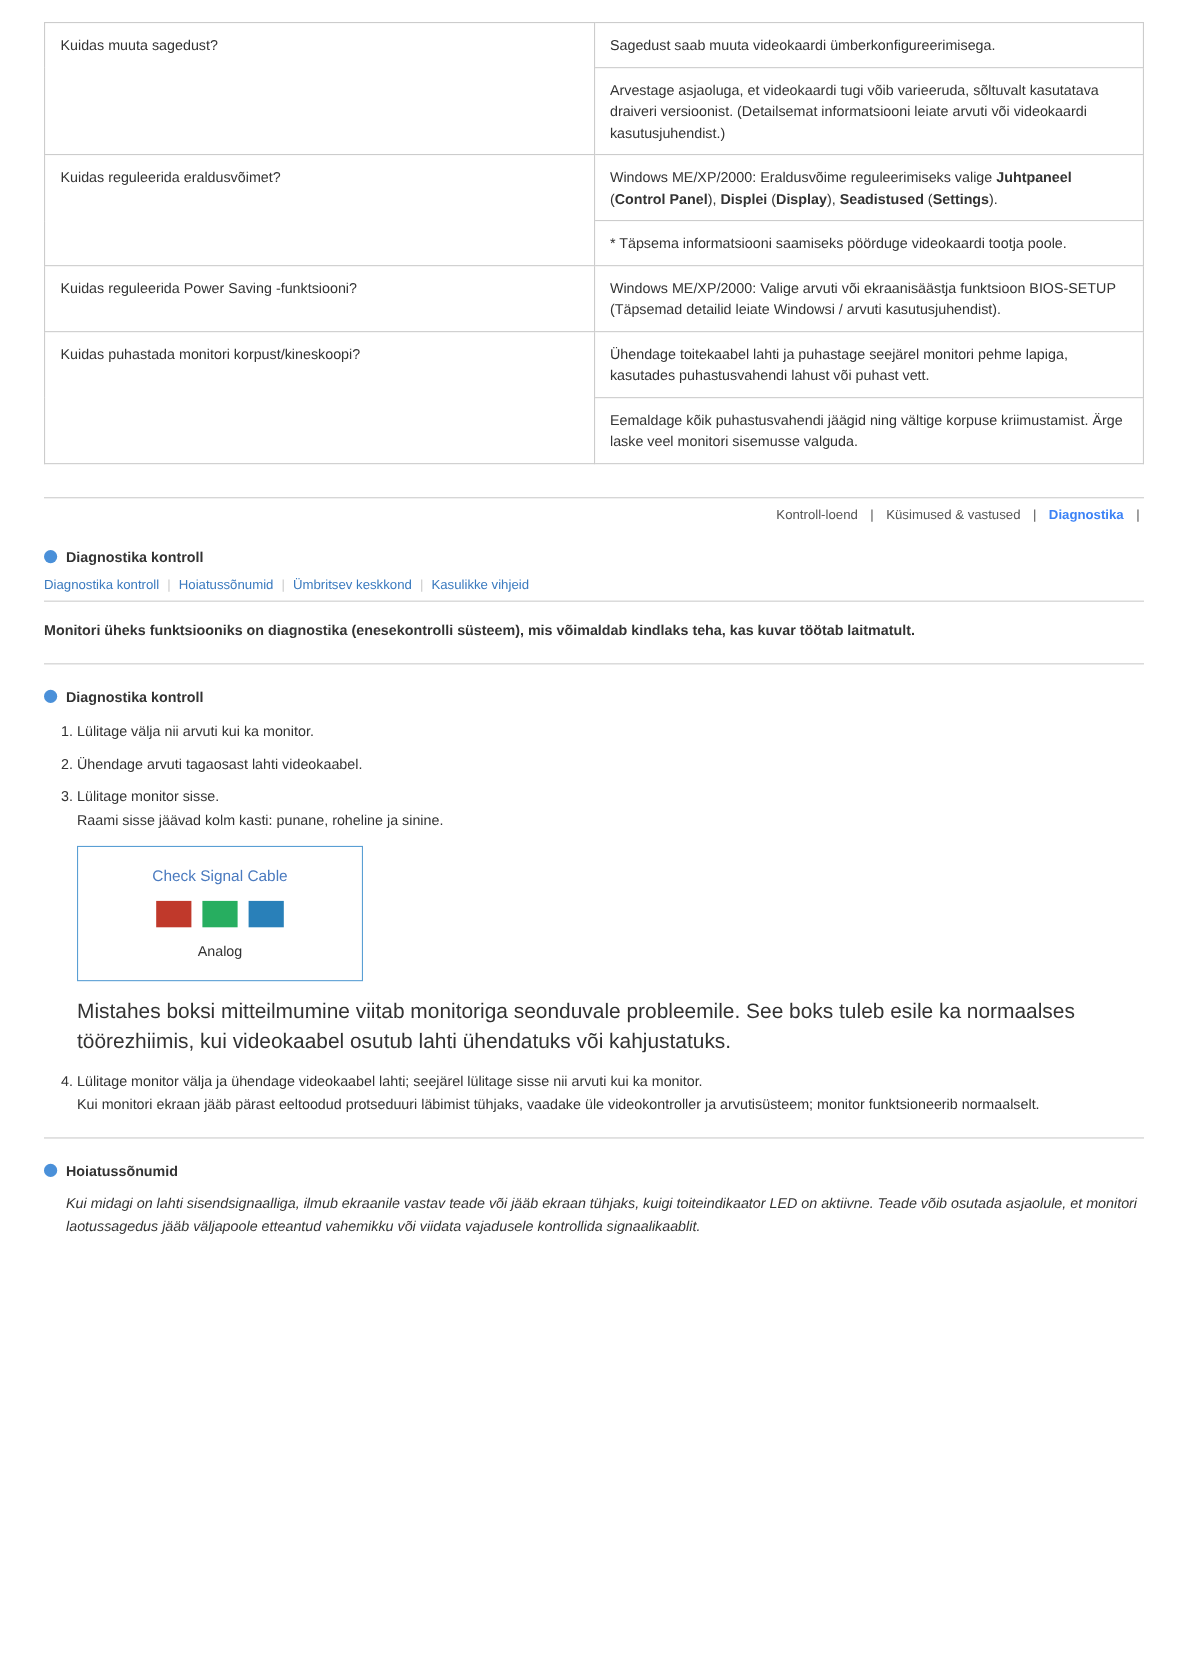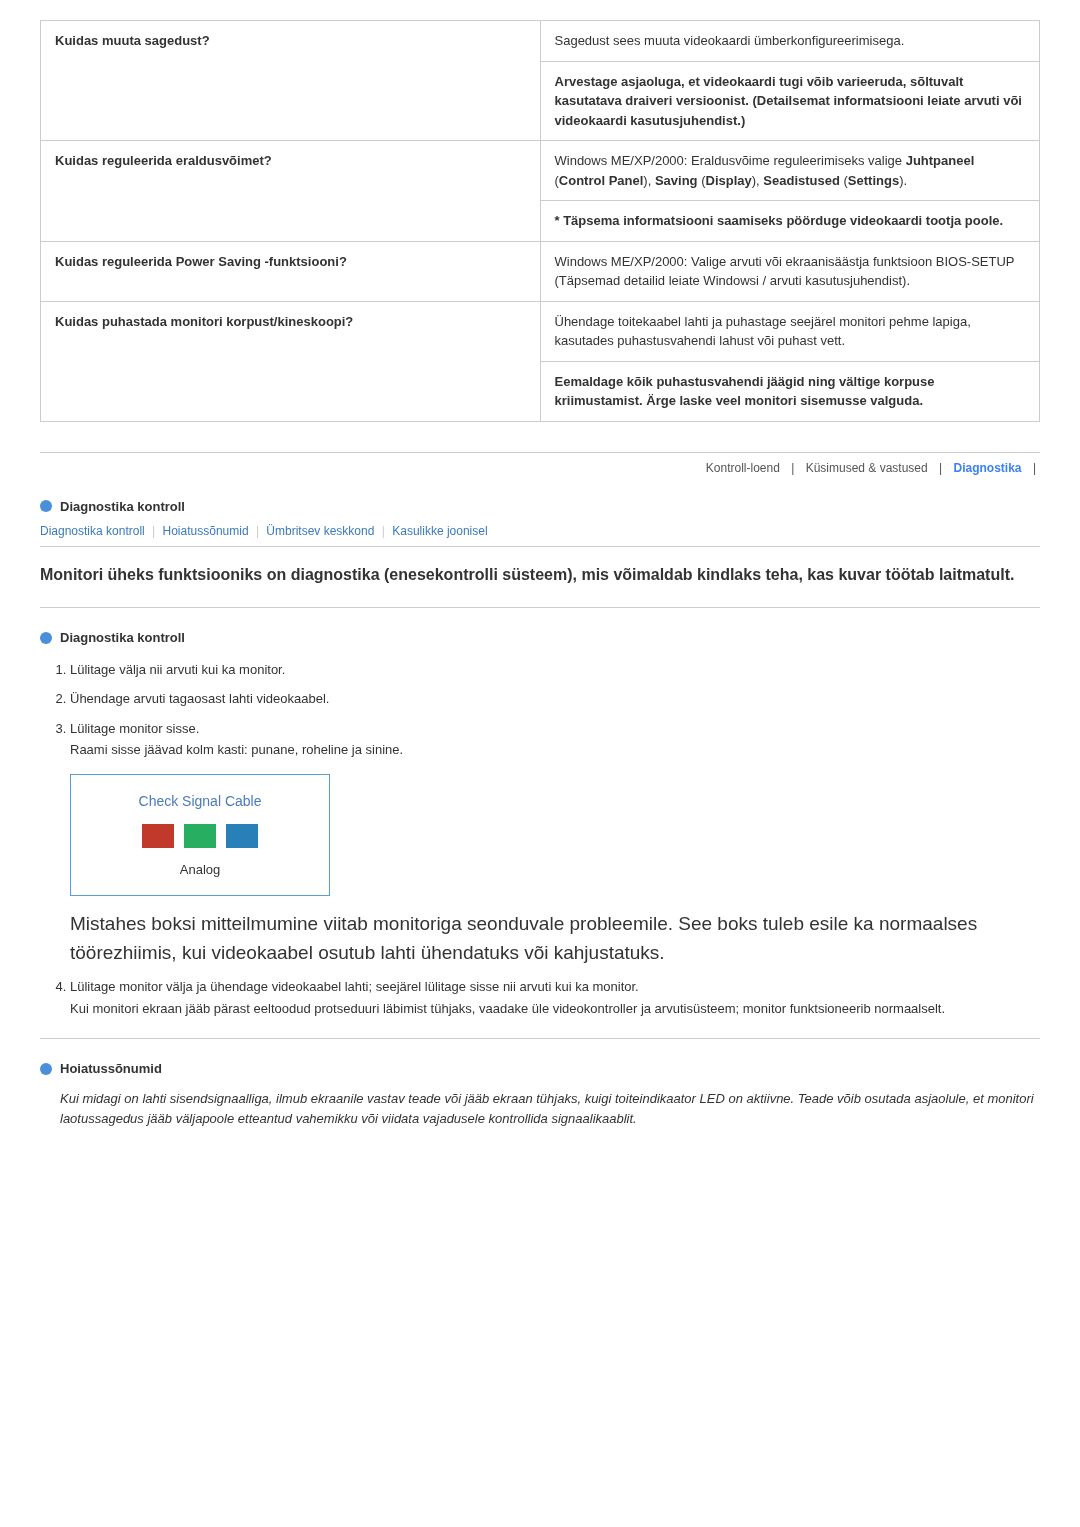--- a/index.html
+++ b/index.html
@@ -21,21 +21,21 @@
     }
     .faq-table td {
       padding: 10px 14px;
       vertical-align: top;
       border: 1px solid #ccc;
       font-size: 13px;
       line-height: 1.5;
     }
     .faq-table td:first-child {
       width: 200px;
-      font-weight: bold;
+      font-weight: normal;
     }
 
     
     .nav-breadcrumb {
       text-align: right;
       font-size: 12px;
       color: #555;
       margin-bottom: 20px;
       border-top: 1px solid #ccc;
       padding-top: 6px;
@@ -82,21 +82,21 @@
       color: #ccc;
     }
     .sub-nav a {
       color: #3a7abf;
       text-decoration: none;
     }
 
     
     .intro-bold {
       font-weight: bold;
-      font-size: 16px;
+      font-size: 13px;
       margin-bottom: 20px;
       line-height: 1.5;
     }
 
     
     .divider {
       border: none;
       border-top: 1px solid #ccc;
       margin: 20px 0;
     }
@@ -172,29 +172,29 @@
 
     b { font-weight: bold; }
   </style>
 </head>
 <body>
 
 <table class="faq-table">
   <tbody id="faq-tbody">
       <tr>
         <td rowspan="2">Kuidas muuta sagedust?</td>
-        <td>Sagedust sees muuta videokaardi ümberkonfigureerimisega.</td>
+        <td>Sagedust saab muuta videokaardi ümberkonfigureerimisega.</td>
       </tr>
       <tr>
         <td>Arvestage asjaoluga, et videokaardi tugi võib varieeruda, sõltuvalt kasutatava draiveri versioonist.
 (Detailsemat informatsiooni leiate arvuti või videokaardi kasutusjuhendist.)</td>
       </tr>
       <tr>
         <td rowspan="2">Kuidas reguleerida eraldusvõimet?</td>
-        <td>Windows ME/XP/2000: Eraldusvõime reguleerimiseks valige <b>Juhtpaneel</b> (<b>Control Panel</b>), <b>Saving</b> (<b>Display</b>), <b>Seadistused</b> (<b>Settings</b>).</td>
+        <td>Windows ME/XP/2000: Eraldusvõime reguleerimiseks valige <b>Juhtpaneel</b> (<b>Control Panel</b>), <b>Displei</b> (<b>Display</b>), <b>Seadistused</b> (<b>Settings</b>).</td>
       </tr>
       <tr>
         <td>* Täpsema informatsiooni saamiseks pöörduge videokaardi tootja poole.</td>
       </tr>
       <tr>
         <td rowspan="1">Kuidas reguleerida Power Saving -funktsiooni?</td>
         <td>Windows ME/XP/2000: Valige arvuti või ekraanisäästja funktsioon BIOS-SETUP (Täpsemad detailid leiate Windowsi / arvuti kasutusjuhendist).</td>
       </tr>
       <tr>
         <td rowspan="2">Kuidas puhastada monitori korpust/kineskoopi?</td>
@@ -222,21 +222,21 @@
     <span>Diagnostika kontroll</span>
   </div>
 
   <div class="sub-nav">
     <a href="#">Diagnostika kontroll</a>
     <span> | </span>
     <a href="#">Hoiatussõnumid</a>
     <span> | </span>
     <a href="#">Ümbritsev keskkond</a>
     <span> | </span>
-    <a href="#">Kasulikke joonisel</a>
+    <a href="#">Kasulikke vihjeid</a>
   </div>
 
   <p class="intro-bold">Monitori üheks funktsiooniks on diagnostika (enesekontrolli süsteem), mis võimaldab kindlaks teha, kas kuvar töötab laitmatult.</p>
 
   <hr class="divider">
 
   <div class="section-heading" style="margin-bottom:12px;">
     <span class="dot blue"></span>
     <span>Diagnostika kontroll</span>
   </div>

